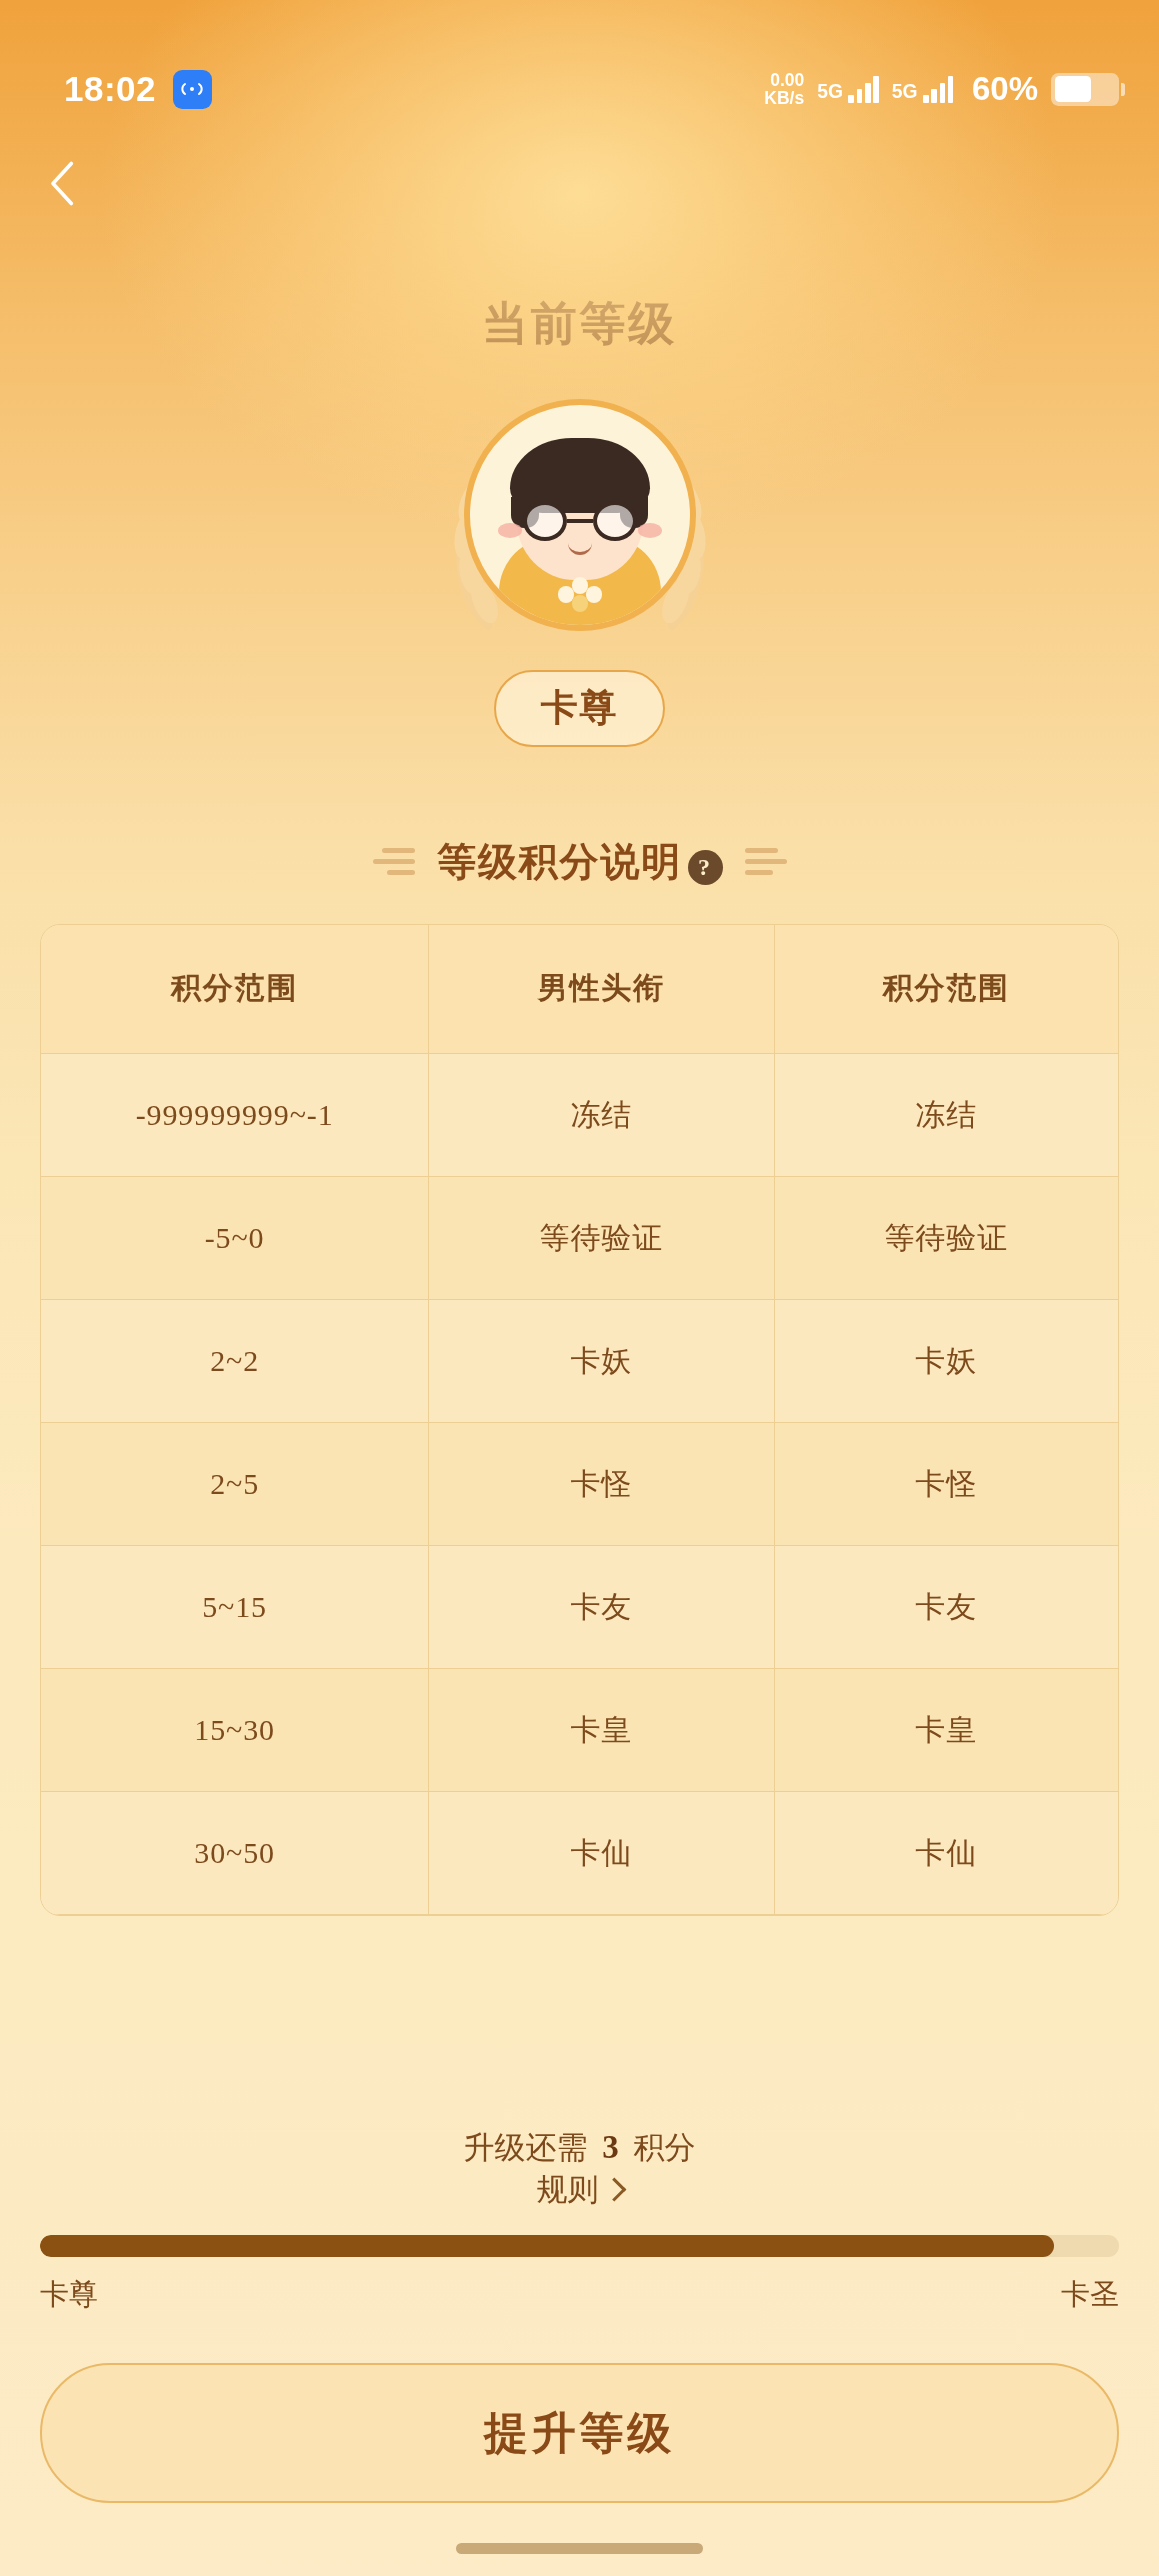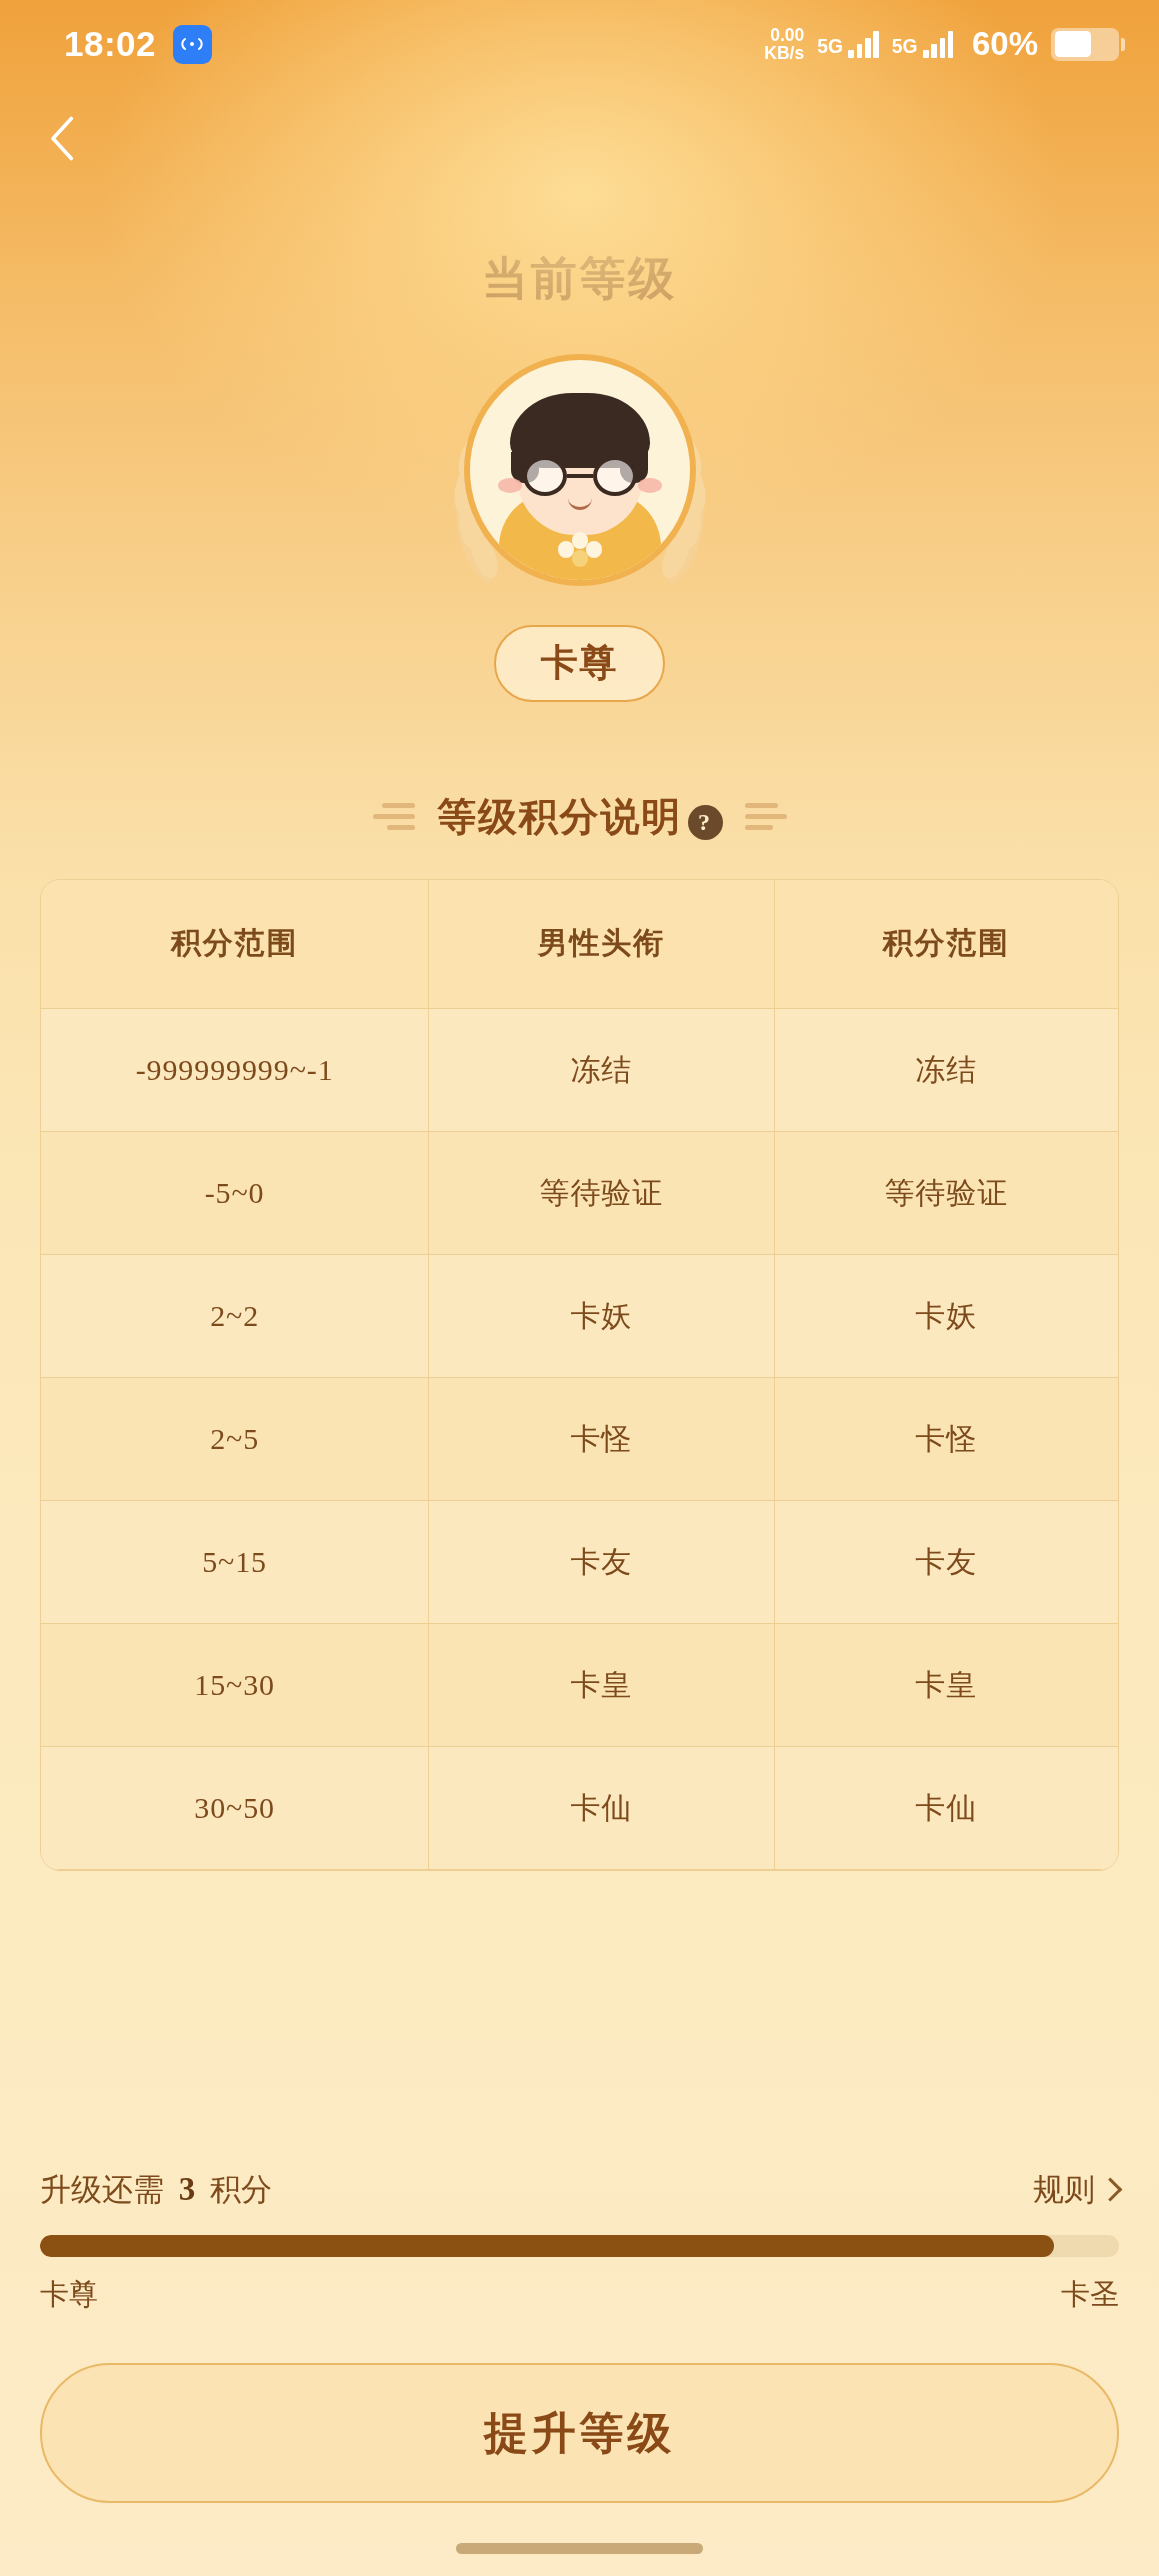--- a/index.html
+++ b/index.html
@@ -39,20 +39,21 @@
   }
 
   
   .statusbar {
     position: relative;
     height: 88px;
     display: flex;
     align-items: center;
     padding: 0 40px 0 64px;
     color: #fff;
+    margin-top: 45px;
   }
   .sb-left {
     display: flex;
     align-items: center;
     gap: 16.6px;
   }
   .sb-time {
     font-size: 35px;
     font-weight: 600;
     letter-spacing: 0.5px;
@@ -337,20 +338,21 @@
     background: linear-gradient(180deg, rgba(252,234,192,0.0) 0%, #fceac3 14%, #fcebc6 100%);
     padding: 37px 40px 0;
   }
   .prog-head {
     display: flex;
     align-items: center;
     justify-content: space-between;
     font-size: 31px;
     color: #7d4a1c;
     font-family: "Liberation Serif", serif;
+    flex-direction: column;
   }
   .prog-head .left { display:flex; align-items: baseline; gap: 14.7px; }
   .prog-head .num { font-size: 33px; font-weight: 700; color:#6b3a12; }
   .rules { display: flex; align-items: center; gap: 7.4px; cursor: pointer; }
   .chev {
     width: 16.6px; height: 16.6px;
     border-top: 3.7px solid #8a5a25;
     border-right: 3.7px solid #8a5a25;
     transform: rotate(45deg);
   }

